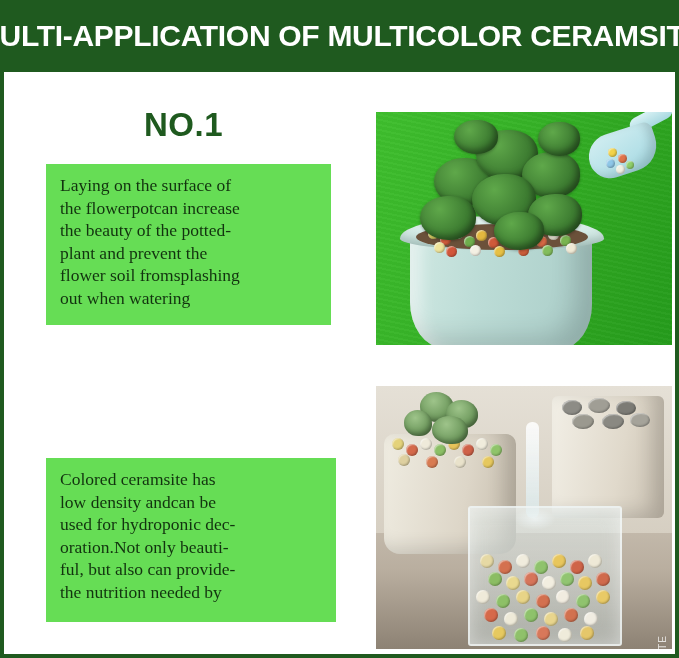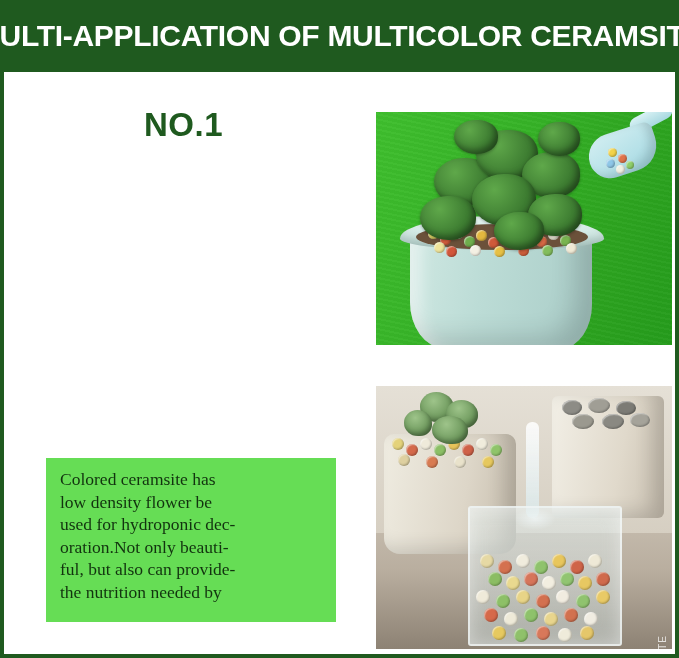--- a/index.html
+++ b/index.html
@@ -227,20 +227,28 @@
 <div id="page">
 
   <div id="header-banner">
     <div id="header-title">MULTI-APPLICATION OF MULTICOLOR CERAMSITE</div>
   </div>
 
   <div class="section" id="section-1">
 
     <div class="text-col">
       <div class="no-label" id="no-label-1">NO.1</div>
+      <div class="green-box" id="green-box-1">
+        <p>Laying on the surface of
+the flowerpotcan increase
+the beauty of the potted-
+plant and prevent the
+flower soil fromsplashing
+out when watering</p>
+      </div>
     </div>
 
     <div class="photo" id="photo-1">
       <div class="photo-inner">
         <div class="p1-bg"></div>
 
         <div class="p1-scoop-handle"></div>
         <div class="p1-scoop"></div>
         <div class="bead" style="left:232px;top:36px;width:9px;height:9px;background:#f2d34a;"></div>
         <div class="bead" style="left:242px;top:42px;width:9px;height:9px;background:#e0734a;"></div>
@@ -283,21 +291,21 @@
         <div class="p1-leaf" style="left:162px;top:10px;width:42px;height:34px;"></div>
       </div>
     </div>
   </div>
 
   <div class="section" id="section-2">
 
     <div class="text-col">
       <div class="green-box" id="green-box-2">
         <p>Colored ceramsite has
-low density flower be
+low density andcan be
 used for hydroponic dec-
 oration.Not only beauti-
 ful, but also can provide-
 the nutrition needed by</p>
       </div>
     </div>
 
     <div class="photo" id="photo-2">
       <div class="photo-inner">
         <div class="p2-bg"></div>

